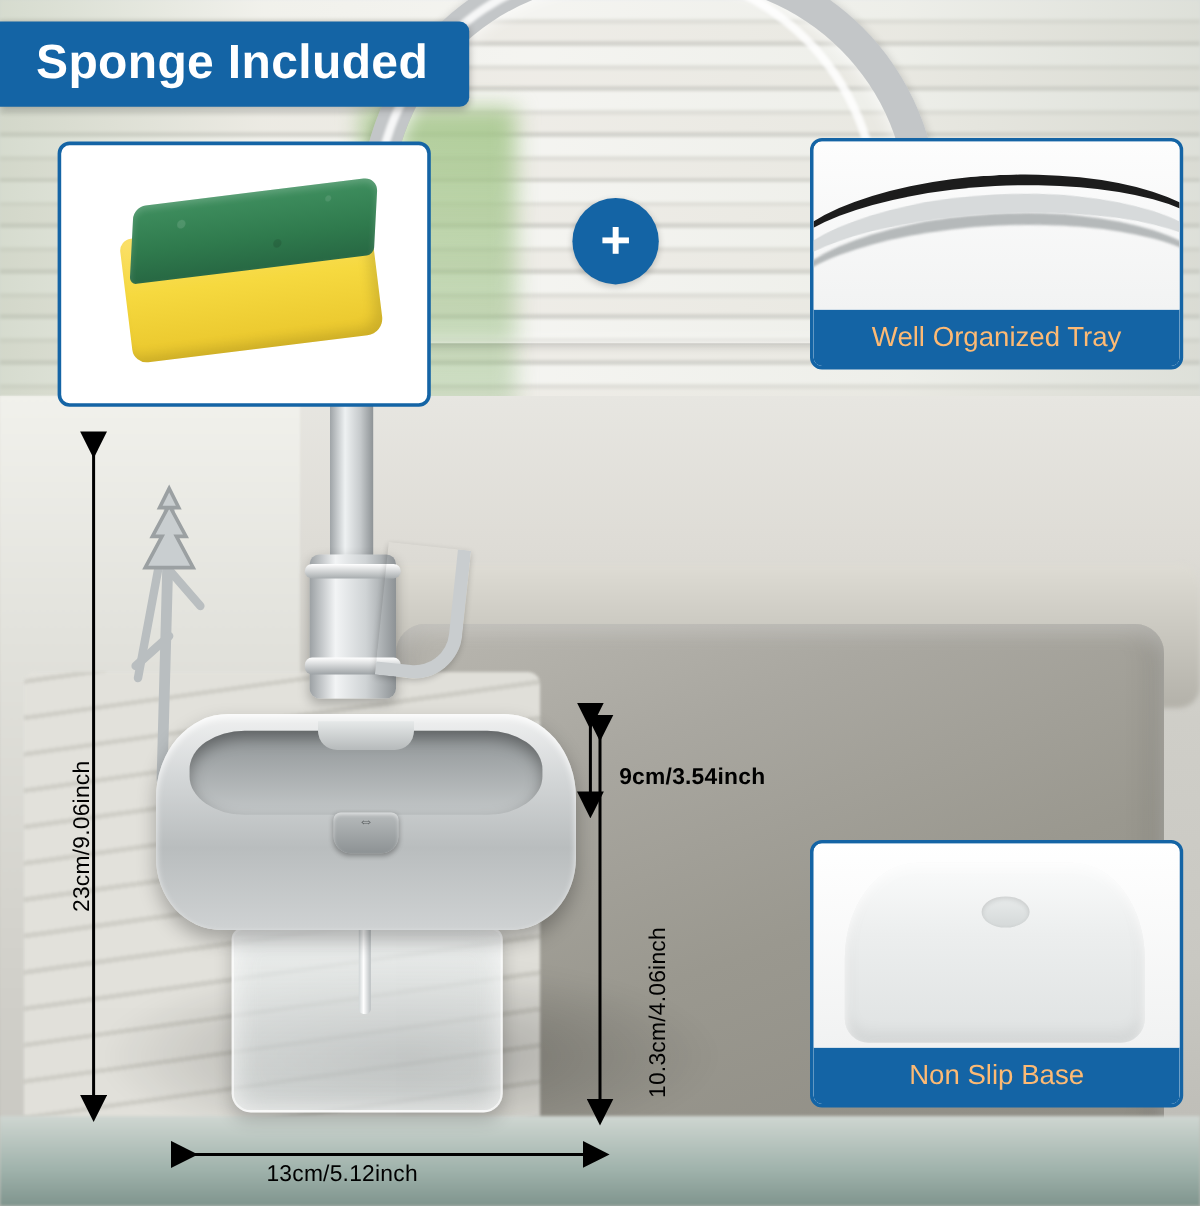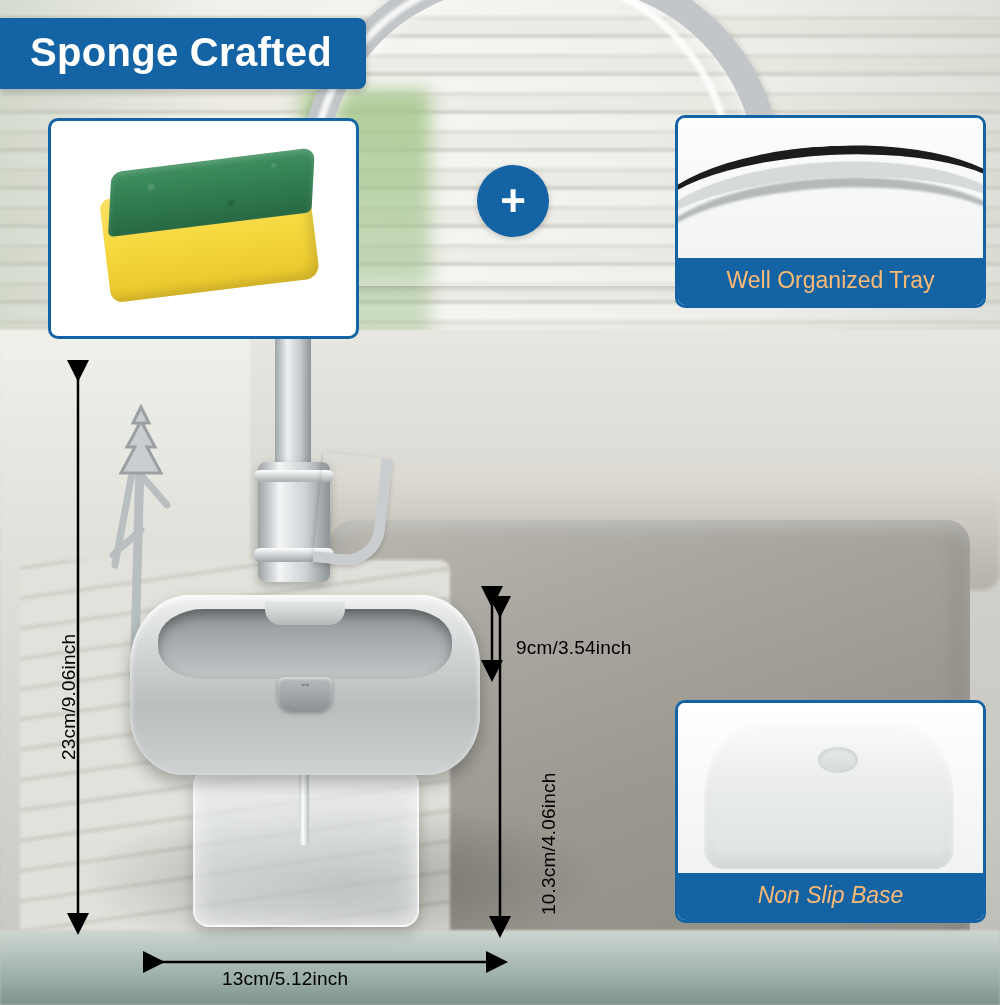--- a/index.html
+++ b/index.html
@@ -345,46 +345,46 @@
     <line x1="78" y1="372" x2="78" y2="925" stroke="#000" stroke-width="2.5" marker-start="url(#ar)" marker-end="url(#ar)"></line>
 
     <line x1="492" y1="598" x2="492" y2="672" stroke="#000" stroke-width="2.5" marker-start="url(#ar)" marker-end="url(#ar)"></line>
 
     <line x1="500" y1="608" x2="500" y2="928" stroke="#000" stroke-width="2.5" marker-start="url(#ar)" marker-end="url(#ar)"></line>
 
     <line x1="155" y1="962" x2="498" y2="962" stroke="#000" stroke-width="2.5" marker-start="url(#ar)" marker-end="url(#ar)"></line>
   </svg>
 
   <div class="dim-label dim-vert-label" style="left:58px;top:760px;">23cm/9.06inch</div>
-  <div class="dim-label" style="left:516px;top:637px;">9cm/3.54inch</div>
+  <div class="dim-label" style="left:516px;top:637px;font-weight:bold;">9cm/3.54inch</div>
   <div class="dim-label dim-vert-label" style="left:538px;top:915px;">10.3cm/4.06inch</div>
   <div class="dim-label" style="left:222px;top:968px;">13cm/5.12inch</div>
 
-  <div class="title-badge">Sponge Crafted</div>
+  <div class="title-badge">Sponge Included</div>
 
   <div class="sponge-card">
     <div class="sponge">
       <div class="sponge-yellow"></div>
       <div class="sponge-green"></div>
     </div>
   </div>
 
   <div class="plus-badge">+</div>
 
   <div class="callout" style="left:675px;top:115px;">
     <div class="callout-img c1-img">
       <div class="c1-curve3"></div>
       <div class="c1-curve2"></div>
       <div class="c1-curve"></div>
     </div>
     <div class="callout-cap">Well Organized Tray</div>
   </div>
 
 
-  <div class="callout" style="left:675px;top:700px;font-style:italic;">
+  <div class="callout" style="left:675px;top:700px;">
     <div class="callout-img c3-img">
       <div class="c3-base"></div>
       <div class="c3-dot"></div>
     </div>
     <div class="callout-cap">Non Slip Base</div>
   </div>
 
 </div>
 
 </body></html>

